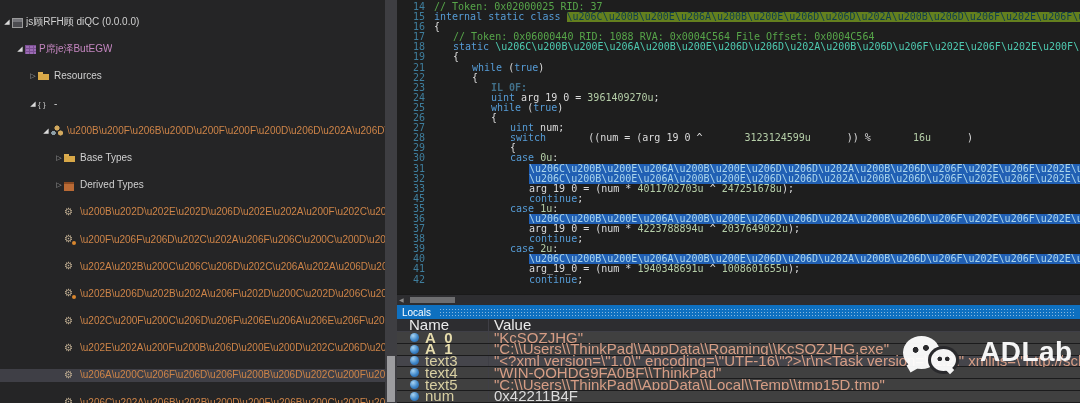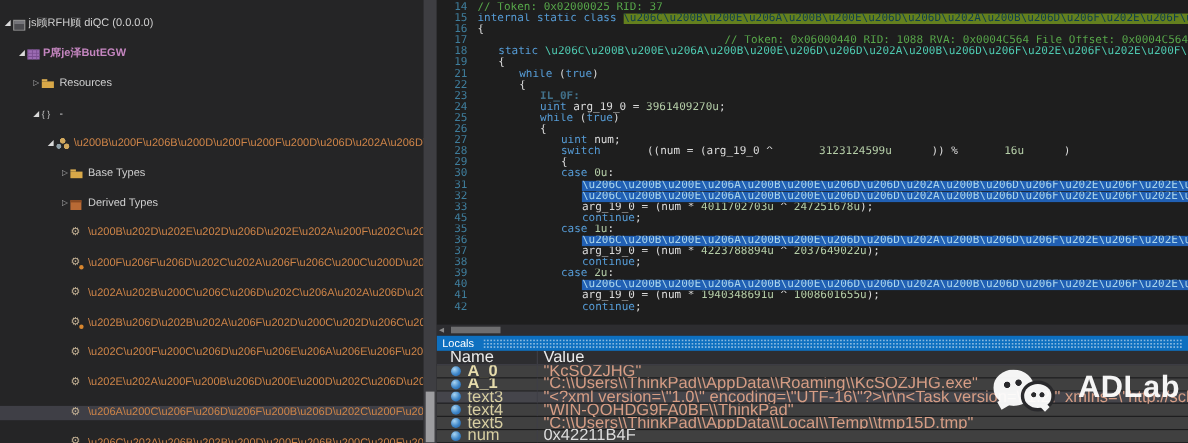--- a/index.html
+++ b/index.html
@@ -26,21 +26,21 @@
   .ic-fol::after{content:"";position:absolute;left:0;top:3px;width:11px;height:6px;background:#D8A848;}
   .ic-der::after{content:"";position:absolute;left:0;top:2px;width:10px;height:7px;background:#B96A35;border-top:2px solid #8A4A22;}
   .ic-ns::before{content:"{ }";font-size:8px;color:#C8C8C8;line-height:11px;}
   .ic-cls{background:radial-gradient(circle at 6px 3px,#D2A95E 2.3px,transparent 2.8px),
                      radial-gradient(circle at 2.5px 8px,#8FA0A8 2px,transparent 2.5px),
                      radial-gradient(circle at 9.5px 8px,#D2A95E 2.3px,transparent 2.8px);}
   .ic-met::before{content:"⚙";font-size:10px;line-height:11px;color:#C0AE92;position:absolute;left:0;top:-1px;}
   .ic.badge::after{content:"";position:absolute;right:1px;bottom:0;width:4px;height:4px;border-radius:50%;background:#D8862E;}
   .tlabel{white-space:pre;overflow:hidden;flex:none;}
   .tp{color:#D0D0D0;}
-  .tm{color:#C586C0;font-weight:bold;}
+  .tm{color:#C586C0;}
   .to{color:#CE8448;}
   .tt{color:#4EC9B0;}
 
   .tree-sb{position:absolute;left:385px;top:0;width:12px;height:403px;background:#3E3E42;}
   .tree-sb .thumb{position:absolute;left:2px;right:2px;top:356px;height:46px;background:#9D9DA0;}
 
   
   .right{position:absolute;left:397px;top:0;width:683px;height:403px;display:flex;flex-direction:column;overflow:hidden;}
 
   
@@ -155,21 +155,21 @@
           </span>
         </div>
         <div class="cline">
           <span class="lnum">16</span>
           <span class="lbody" style="padding-left: 0px;">
             <span class="tk-p">{</span>
           </span>
         </div>
         <div class="cline">
           <span class="lnum">17</span>
-          <span class="lbody" style="padding-left: 19px; justify-content: flex-end;">
+          <span class="lbody" style="padding-left: 19px;">
             <span class="tk-c">// Token: 0x06000440 RID: 1088 RVA: 0x0004C564 File Offset: 0x0004C564</span>
           </span>
         </div>
         <div class="cline">
           <span class="lnum">18</span>
           <span class="lbody" style="padding-left: 19px;">
             <span class="tk-k">static</span>
             <span class="tk-p"> </span>
             <span class="tk-t">\u206C\u200B\u200E\u206A\u200B\u200E\u206D\u206D\u202A\u200B\u206D\u206F\u202E\u206F\u202E\u200F\u200D\u206D\u206E\u200F\u200D\u206D\u206E\u200F\u202E\u206F</span>
           </span>

